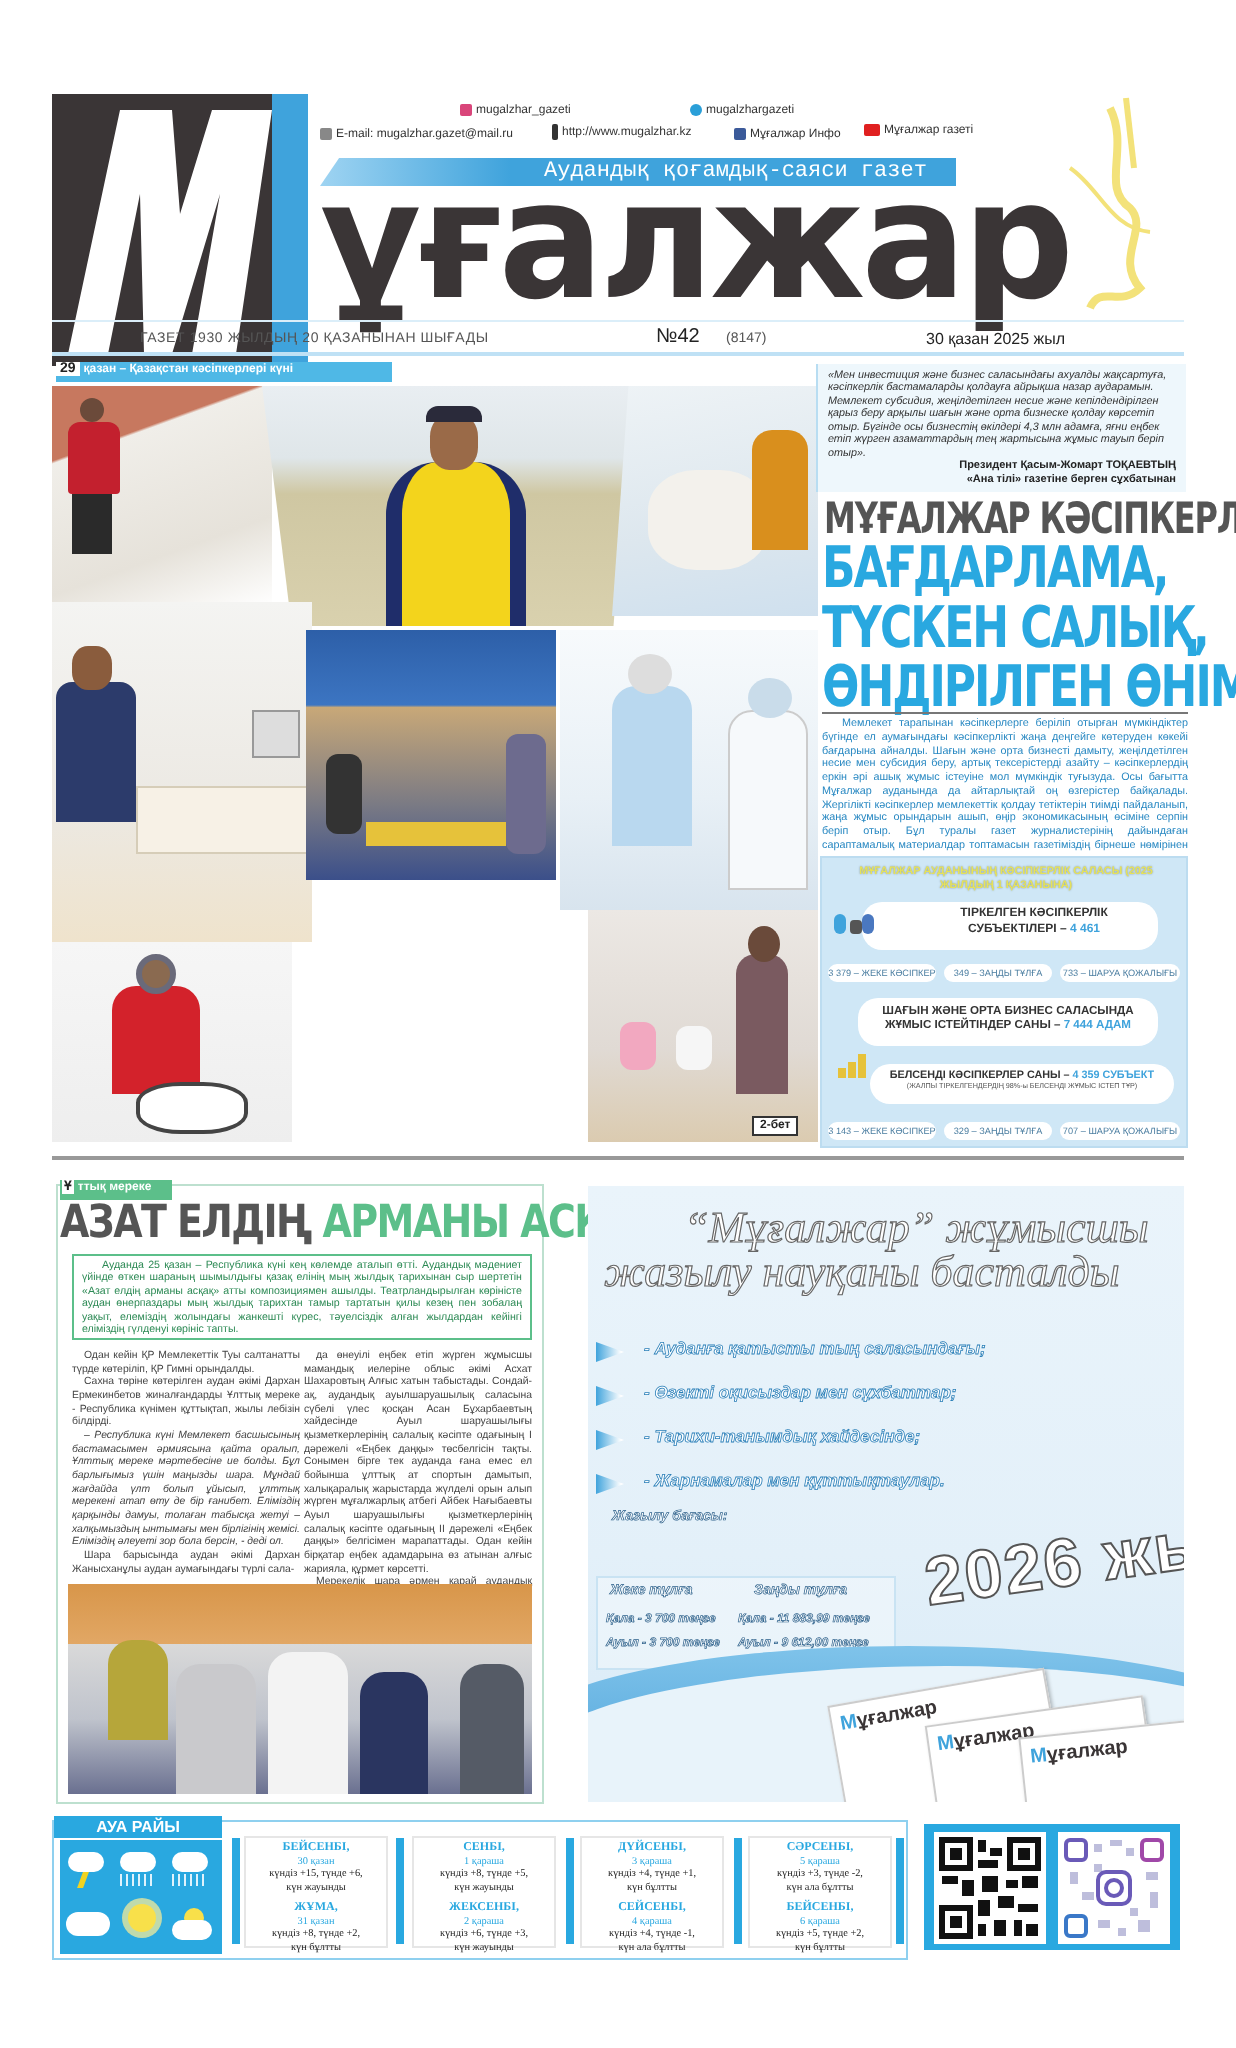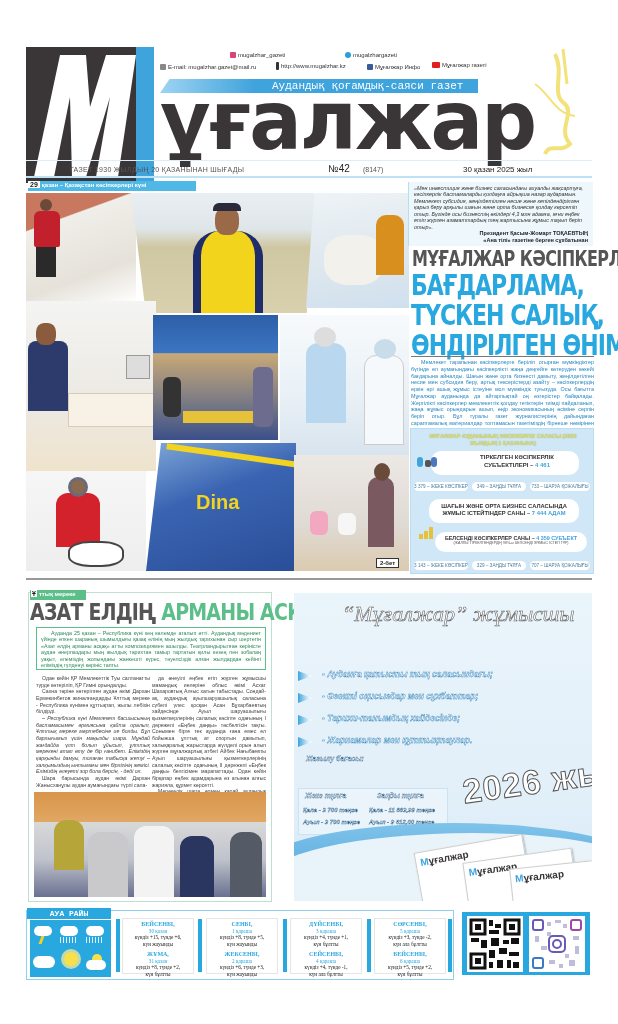--- a/index.html
+++ b/index.html
@@ -63,21 +63,21 @@
 .pt{position:absolute;font-size:6px;font-weight:bold;font-style:italic;color:#fff;-webkit-text-stroke:0.35px #2a5f8a;white-space:nowrap}
 .year2026{position:absolute;left:168px;top:168px;font-size:34px;font-weight:bold;color:#fff;-webkit-text-stroke:1px #555;transform:rotate(-8deg);white-space:nowrap;letter-spacing:1px}
 .ad-wave{position:absolute;left:-40px;top:230px;width:400px;height:120px;border-radius:50% 50% 0 0 / 40% 40% 0 0;background:linear-gradient(180deg,#7fc3ea 0%,#2f8fd1 100%)}
 .ad-wave2{position:absolute;left:-30px;top:240px;width:380px;height:120px;border-radius:55% 45% 0 0/40% 30% 0 0;background:#e8f3fa}
 .mini-paper{position:absolute;background:#fff;border:1px solid #ccc;box-shadow:1px 1px 2px rgba(0,0,0,.25)}
 .mini-paper .mt{position:absolute;left:4px;top:4px;font-size:10px;font-weight:bold;color:#3a3536;white-space:nowrap}
 .mini-paper .mt b{color:#3fa3dc}
 
 
 .weather{left:26px;top:910px;width:428px;height:70px;border:1px solid #8fd0ef}
-.w-title{left:27px;top:908px;width:84px;height:11px;background:#29a8e0;color:#fff;font-family:Liberation Mono, monospace;font-weight:bold;font-size:8px;text-align:center;line-height:11px}
+.w-title{left:27px;top:908px;width:84px;height:11px;background:#29a8e0;color:#fff;font-family:Liberation Sans, sans-serif;font-weight:bold;font-size:8px;text-align:center;line-height:11px}
 .w-icons{left:30px;top:920px;width:81px;height:57px;background:#29a8e0}
 .w-bar{position:absolute;top:919px;width:4px;height:53px;background:#29a8e0}
 .w-card{position:absolute;top:918px;width:72px;height:56px;border:1px solid #e6e6e6;background:#fff;text-align:center;font-family:"Liberation Serif",serif;font-size:5.2px;line-height:1.2;color:#222;padding-top:2px}
 .w-card .d{color:#29a8e0;font-size:6px;font-weight:bold}
 .w-card .dt{color:#29a8e0;font-size:5.2px}
 .w-card .gap{height:4px}
 .qr-wrap{left:462px;top:912px;width:128px;height:63px;background:#29a8e0}
 .qr{position:absolute;top:4px;width:56px;height:56px;background:#fff}
 </style>
 </head>
@@ -148,24 +148,20 @@
     <div style="position:absolute;left:26px;top:28px;width:40px;height:80px;background:#b9d8ef;border-radius:12px 12px 0 0"></div>
     <div style="position:absolute;left:34px;top:12px;width:22px;height:20px;background:#ddd;border-radius:50%"></div>
     <div style="position:absolute;left:84px;top:40px;width:40px;height:90px;background:#f6f9fb;border:1px solid #ccc;border-radius:12px 12px 0 0"></div>
     <div style="position:absolute;left:94px;top:24px;width:22px;height:20px;background:#c9dcea;border-radius:50%"></div>
   </div>
   <div class="ph" style="left:0;top:278px;width:120px;height:100px;background:linear-gradient(180deg,#f6f6f6 0%,#eee 100%)">
     <div style="position:absolute;left:30px;top:22px;width:44px;height:54px;background:#d3222b;border-radius:12px 12px 0 0"></div>
     <div style="position:absolute;left:42px;top:6px;width:20px;height:20px;background:#8a6a50;border-radius:50%;border:3px solid #6a6a7a"></div>
     <div style="position:absolute;left:42px;top:70px;width:56px;height:26px;background:#fff;border:2px solid #444;border-radius:40%"></div>
   </div>
-  <div class="ph" style="left:120px;top:250px;width:150px;height:128px;background:linear-gradient(160deg,#7fa8d8 0%,#3a64b2 40%,#2a4e98 100%);clip-path:polygon(10% 0,100% 0,100% 100%,0 100%)">
-    <div style="position:absolute;left:20px;top:10px;width:140px;height:6px;background:#f1d320;transform:rotate(8deg)"></div>
-    <div style="position:absolute;left:50px;top:48px;font-size:20px;font-weight:bold;color:#f1d320;font-family:'Liberation Sans',sans-serif">Dina</div>
-  </div>
   <div class="ph" style="left:268px;top:262px;width:115px;height:116px;background:linear-gradient(180deg,#ece8e4 0%,#e0dad4 60%,#dbcbb0 100%)">
     <div style="position:absolute;left:74px;top:22px;width:26px;height:70px;background:#7a5a60;border-radius:10px 10px 0 0"></div>
     <div style="position:absolute;left:80px;top:8px;width:16px;height:18px;background:#6a4a3a;border-radius:50%"></div>
     <div style="position:absolute;left:16px;top:56px;width:18px;height:24px;background:#f2a8c0;border-radius:6px"></div>
     <div style="position:absolute;left:44px;top:58px;width:18px;height:22px;background:#f6f6f6;border-radius:6px"></div>
   </div>
 </div>
 <div class="abs pageref">2-бет</div>
 
 <div class="abs quote-box">
@@ -239,20 +235,21 @@
   <div style="position:absolute;left:0;top:30px;width:232px;height:75px;background:linear-gradient(180deg,#d9d9d9 0%,#bfc3cc 50%,#6a7090 100%)"></div>
   <div style="position:absolute;left:20px;top:28px;width:30px;height:50px;background:#b6a63a;border-radius:12px 12px 0 0"></div>
   <div style="position:absolute;left:54px;top:40px;width:40px;height:65px;background:#c9c9cc;border-radius:12px 12px 0 0"></div>
   <div style="position:absolute;left:100px;top:34px;width:40px;height:71px;background:#f3f3f3;border-radius:12px 12px 0 0"></div>
   <div style="position:absolute;left:146px;top:44px;width:34px;height:61px;background:#2a3560;border-radius:12px 12px 0 0"></div>
   <div style="position:absolute;left:196px;top:40px;width:32px;height:65px;background:#555b66;border-radius:12px 12px 0 0"></div>
 </div>
 
 <div class="abs ad">
   <div class="ad-script" style="left:48px;top:8px;font-size:22px">“Мұғалжар” жұмысшы</div>
+  <div class="ad-script" style="left:8px;top:30px;font-size:22px">жазылу науқаны басталды</div>
 
   <div class="ad-arrow" style="top:78px"></div>
   <div class="ad-item" style="top:76px">- Ауданға қатысты тың саласындағы;</div>
   <div class="ad-arrow" style="top:100px"></div>
   <div class="ad-item" style="top:98px">- Өзекті оқисыздар мен сұхбаттар;</div>
   <div class="ad-arrow" style="top:122px"></div>
   <div class="ad-item" style="top:120px">- Тарихи-танымдық хайдесінде;</div>
   <div class="ad-arrow" style="top:144px"></div>
   <div class="ad-item" style="top:142px">- Жарнамалар мен құттықтаулар.</div>
 

